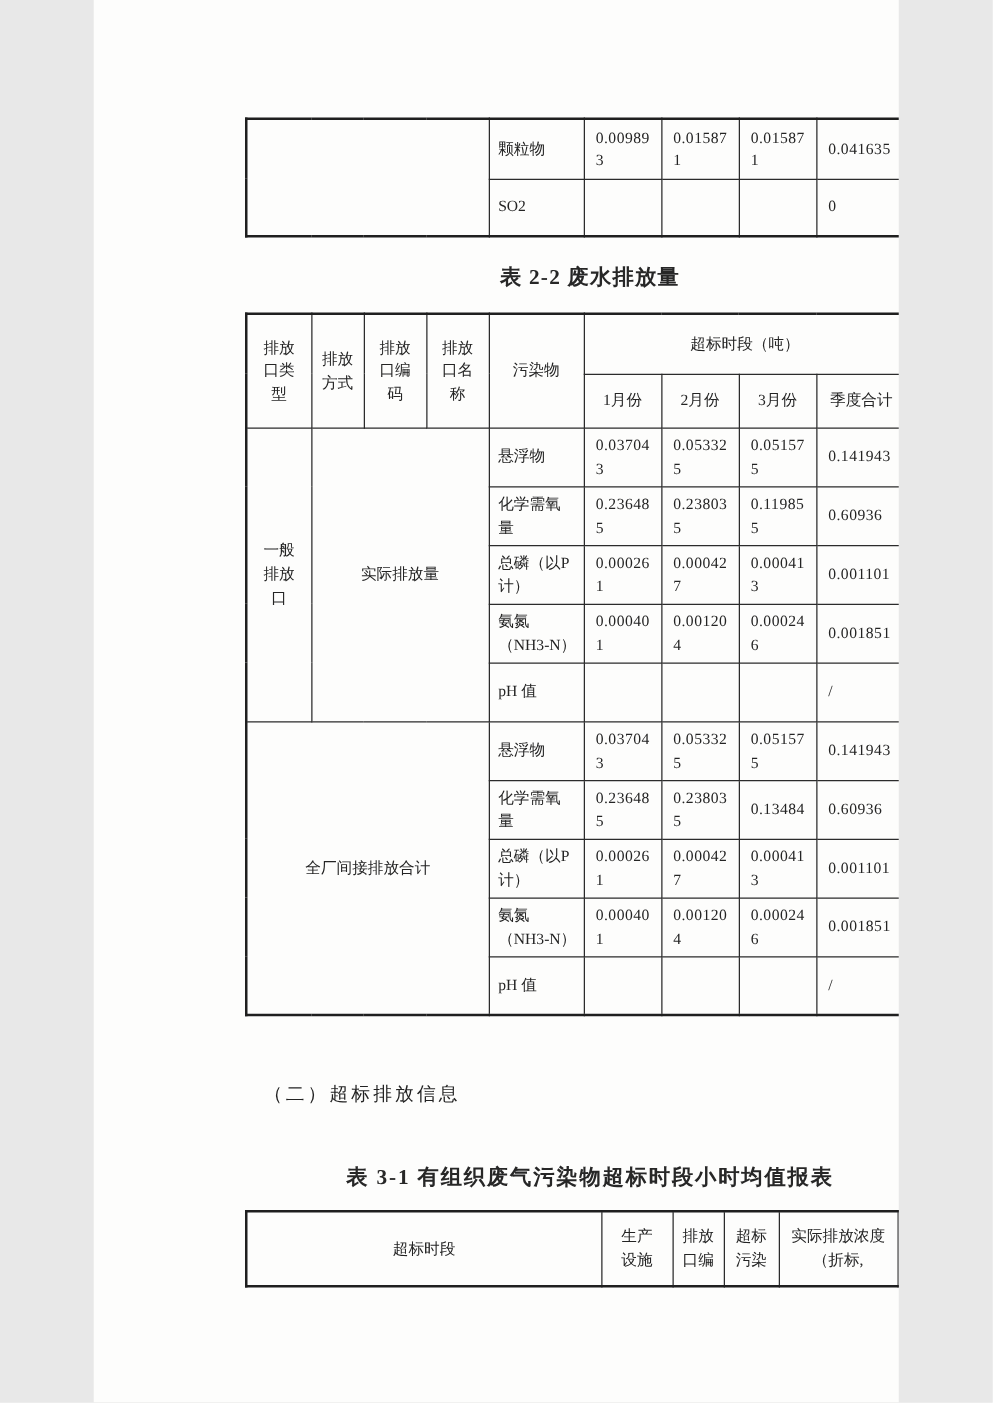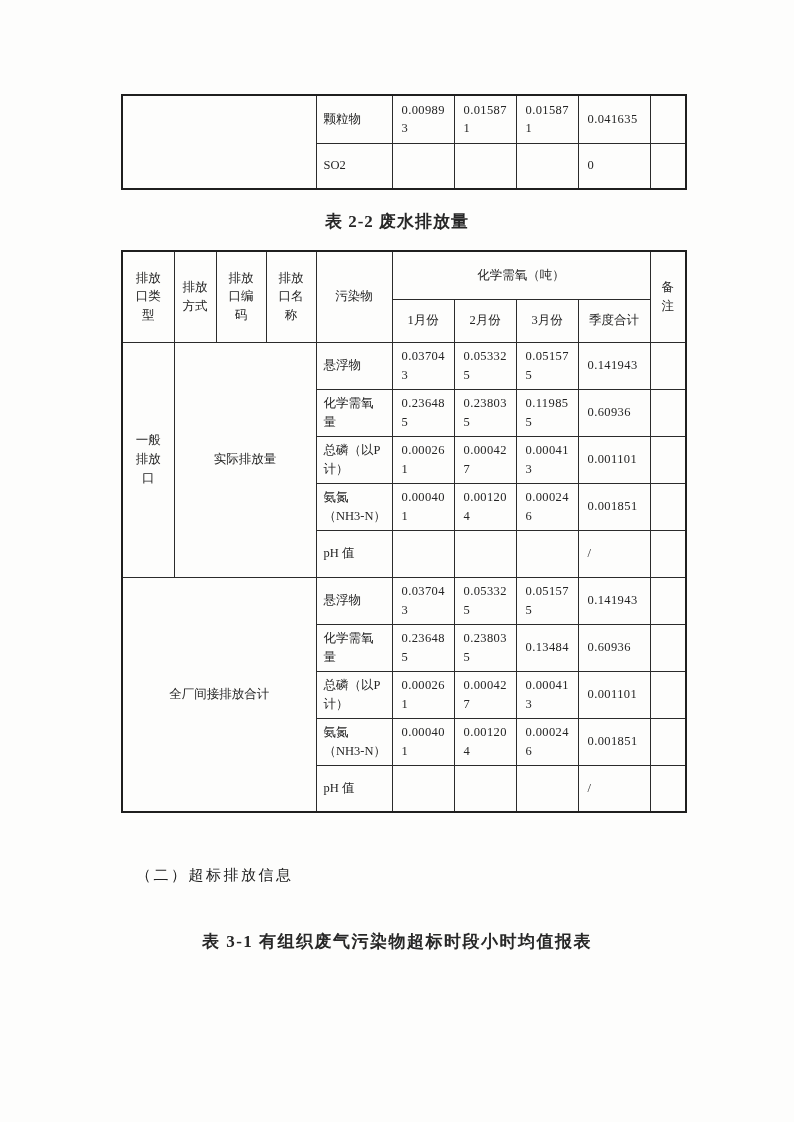--- a/index.html
+++ b/index.html
@@ -1,19 +1,19 @@
 <!DOCTYPE html>
 <html><head>
 <meta charset="utf-8">
 <style>
   * { margin: 0; padding: 0; box-sizing: border-box; }
   html, body { background: #e8e8e8; }
   .page {
     position: relative;
-    width: 794px;
+    width: 644px;
     height: 1122px;
     background: #fdfdfc;
     margin: 0 auto;
     font-family: "Liberation Serif", "DejaVu Serif", serif;
     color: #242424;
     overflow: hidden;
     padding-left: 47px;
   }
   table.tbl {
     position: absolute;
@@ -120,21 +120,21 @@
 型</th>
       <th rowspan="2" class="c">排放
 方式</th>
       <th rowspan="2" class="c">排放
 口编
 码</th>
       <th rowspan="2" class="c">排放
 口名
 称</th>
       <th rowspan="2" class="c">污染物</th>
-      <th colspan="4" class="c">化学需氧（吨）</th>
+      <th colspan="4" class="c">超标时段（吨）</th>
       <th rowspan="2" class="c">备
 注</th>
     </tr>
     <tr style="height:43px">
       <th class="c">1月份</th>
       <th class="c">2月份</th>
       <th class="c">3月份</th>
       <th class="c">季度合计</th>
     </tr>
 
@@ -231,14 +231,39 @@
       <td></td>
     </tr>
   </tbody>
     </table>
 
 
   <div class="section-heading" style="left:136px; top:866px;">（二）超标排放信息</div>
 
   <div class="caption" style="top:930px; letter-spacing:1.5px;">表 3-1 有组织废气污染物超标时段小时均值报表</div>
 
+  <table class="tbl" style="left:121px; top:968px; width:564px;">
+    <colgroup>
+      <col style="width:284px">
+        <col style="width:57px">
+        <col style="width:41px">
+      <col style="width:44px">
+        <col style="width:95px">
+        <col style="width:43px">
+    </colgroup>
+    <tbody>
+        <tr style="height:60px">
+      <th class="c">超标时段</th>
+      <th class="c">生产
+设施</th>
+      <th class="c">排放
+口编</th>
+      <th class="c">超标
+污染</th>
+      <th class="c">实际排放浓度
+（折标,</th>
+      <th class="c">超标
+原因</th>
+    </tr>
+  </tbody>
+    </table>
 
 </div>
 
 </body></html>

